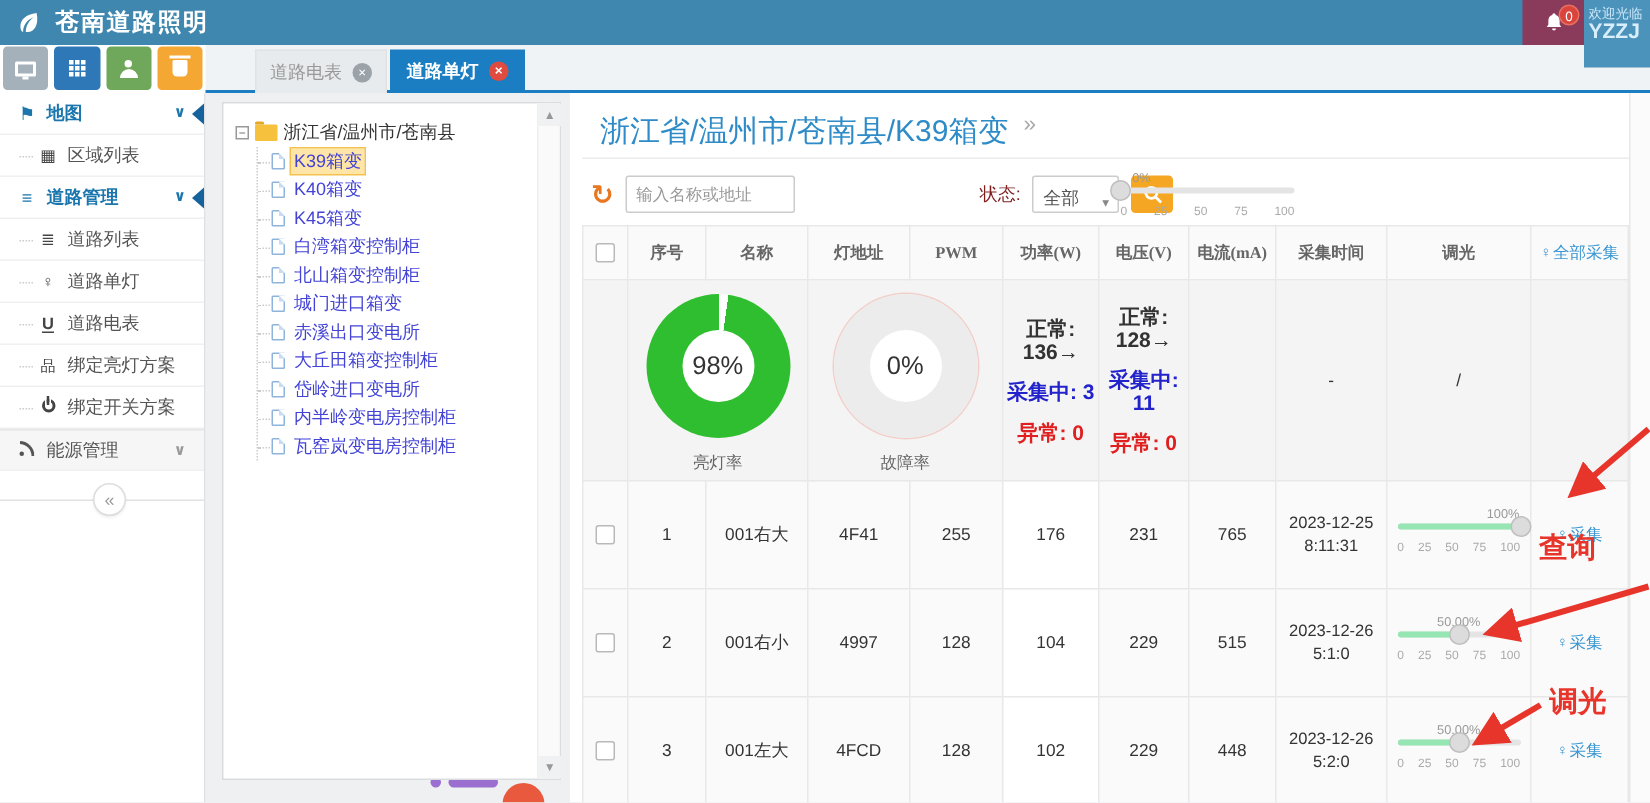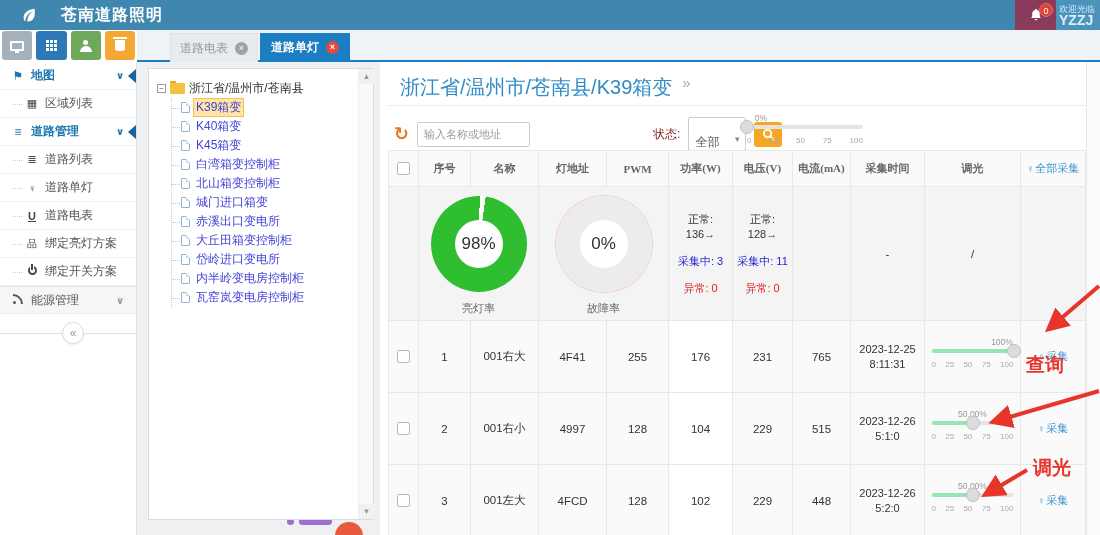--- a/index.html
+++ b/index.html
@@ -1,26 +1,26 @@
 <!DOCTYPE html>
 <html><head>
 <meta charset="utf-8">
 <style>
   *{margin:0;padding:0;box-sizing:border-box;}
   body{font-family:"Liberation Sans","DejaVu Sans",sans-serif;background:#dfe3e6;}
   .page{position:relative;width:1100px;height:535px;background:#eef0f2;overflow:hidden;}
 
   
   .topbar{position:absolute;left:0;top:0;width:1100px;height:30px;background:#3F87AE;display:flex;align-items:center;z-index:5;}
-  .brand{display:flex;align-items:center;gap:23px;padding-left:10px;color:#fff;margin-left:10px;}
+  .brand{display:flex;align-items:center;gap:9px;padding-left:10px;color:#fff;}
   .leaf{width:18px;height:18px;}
   .brand-title{font-size:16px;font-weight:bold;letter-spacing:1px;color:#fff;}
   .bell-box{position:absolute;right:44px;top:0;width:41px;height:30px;background:#8A3B5C;display:flex;align-items:center;justify-content:center;}
   .badge{position:absolute;right:3px;top:3px;width:14px;height:14px;border-radius:50%;background:#D9443D;color:#fff;font-size:9px;line-height:14px;text-align:center;border:1px solid #E8705F;}
-  .welcome{position:absolute;right:0;top:0;width:44px;height:30px;background:#4C93BB;color:#CBE7F8;font-size:9px;line-height:11px;text-align:left;padding:4px 2px 0 3px;}
+  .welcome{position:absolute;right:0;top:0;width:44px;height:45px;background:#4C93BB;color:#CBE7F8;font-size:9px;line-height:11px;text-align:left;padding:4px 2px 0 3px;}
   .welcome b{font-size:14px;color:#D8EEfb;}
 
   
   .toolstrip{position:absolute;left:0;top:30px;width:1100px;height:32px;background:#F0F3F6;border-bottom:2px solid #1B7EC2;z-index:4;}
   .btn-row{position:absolute;left:0;top:0;width:137px;height:32px;background:#fff;display:flex;gap:4px;padding:1px 2px;}
   .sq-btn{width:31px;height:29px;border-radius:3px;display:flex;align-items:center;justify-content:center;position:relative;cursor:pointer;}
   .sq-gray{background:#A5B1BA;} .sq-blue{background:#2E78B8;} .sq-green{background:#6FA85A;} .sq-orange{background:#F5A733;}
   .ic-monitor{width:14px;height:10px;border:2px solid #fff;border-radius:1px;position:relative;}
   .ic-monitor::after{content:"";position:absolute;left:3px;bottom:-4px;width:4px;height:2px;background:#fff;}
   .ic-grid{width:11px;height:11px;background:
@@ -94,21 +94,21 @@
   .gutter{position:absolute;left:706px;top:0;width:14px;height:473px;background:#FBFBFB;border-left:1px solid #E8E8E8;}
   .breadcrumb{position:absolute;left:20px;top:12px;font-size:20px;color:#2E8BC7;display:flex;align-items:flex-start;gap:10px;}
   .crumb-arrow{color:#A8A8A8;font-size:15px;}
   .bc-rule{position:absolute;left:8px;top:43px;width:698px;border-top:1px solid #ECECEC;}
 
   .search-row{position:absolute;left:14px;top:55px;display:flex;align-items:center;gap:8px;}
   .refresh{color:#E87722;font-size:18px;font-weight:bold;line-height:18px;cursor:pointer;}
   .search-input{width:113px;height:25px;border:1px solid #CCC;border-radius:2px;font-size:11px;padding:0 6px;color:#333;font-family:inherit;}
   .search-input::placeholder{color:#999;}
   .status-label{font-size:12px;color:#7f1d1d;margin-left:115px;}
-  .status-select{width:58px;height:25px;border:1px solid #CCC;border-radius:2px;background:#fff;font-size:12px;color:#555;display:flex;align-items:flex-start;justify-content:space-between;padding:16px 6px;cursor:pointer;}
+  .status-select{width:58px;height:25px;border:1px solid #CCC;border-radius:2px;background:#fff;font-size:12px;color:#555;display:flex;align-items:flex-end;justify-content:space-between;padding:0 6px;cursor:pointer;}
   .status-select .caret{color:#888;font-size:9px;}
   .search-btn{width:28px;height:25px;background:#F5A623;border-radius:3px;display:flex;align-items:center;justify-content:center;cursor:pointer;}
 
   
   .mini-slider{position:relative;width:82px;--pct:50%;}
   .sl-label{position:absolute;top:-12px;left:clamp(12%,var(--pct),86%);transform:translateX(-50%);font-size:8.5px;color:#999;white-space:nowrap;}
   .sl-track{position:relative;height:4px;background:#E4E4E4;border-radius:2px;cursor:pointer;}
   .sl-fill{height:100%;width:var(--pct);background:#96E6B4;border-radius:2px;}
   .sl-handle{position:absolute;top:-5px;left:calc(var(--pct) - 7px);width:14px;height:14px;border-radius:50%;background:#DCDCDC;border:1px solid #BFBFBF;cursor:grab;}
   .sl-ticks{display:flex;justify-content:space-between;font-size:8px;color:#AAA;margin-top:7px;}
@@ -120,21 +120,21 @@
   .grid th,.grid td{border:1px solid #E8E8E8;text-align:center;vertical-align:middle;}
   .grid thead th{height:36px;background:#FAFAFA;color:#666;font-size:11px;font-weight:bold;font-family:Liberation Serif, serif;}
   .summary-row td{height:134px;background:#F4F4F4;}
   .data-row td{height:72px;background:#FAFAFA;}
   .data-row td.power-col{background:#FFF;}
   .cb{width:13px;height:13px;border:1px solid #B9B9B9;border-radius:2px;background:#fff;margin:0 auto;cursor:pointer;}
   .donut{width:96px;height:96px;border-radius:50%;margin:4px auto 0;position:relative;}
   .donut.fault{box-shadow:0 0 0 1px #F2CFC9;}
   .donut-hole{position:absolute;inset:24px;background:#fff;border-radius:50%;display:flex;align-items:center;justify-content:center;font-size:17px;color:#333;}
   .donut-label{margin-top:9px;font-size:11px;color:#666;}
-  .stats-cell{font-size:11px;font-weight:normal;line-height:15px;}
+  .stats-cell{font-size:14px;font-weight:bold;line-height:15px;}
   .st-black{color:#333;margin-bottom:12px;}
   .st-blue{color:#2323CC;margin-bottom:12px;}
   .st-red{color:#E02020;}
   .time-cell{font-size:11px;line-height:15px;}
   .collect-link{color:#3A96D2;font-size:11px;cursor:pointer;text-decoration:none;display:inline-flex;align-items:center;gap:1px;}
   .bulb{font-size:10px;}
   .collect-all{color:#3A96D2;font-weight:normal;display:inline-flex;align-items:center;gap:1px;cursor:pointer;font-size:11px;}
 
   
   .anno-svg{position:absolute;left:0;top:0;width:1100px;height:535px;z-index:60;pointer-events:none;}

